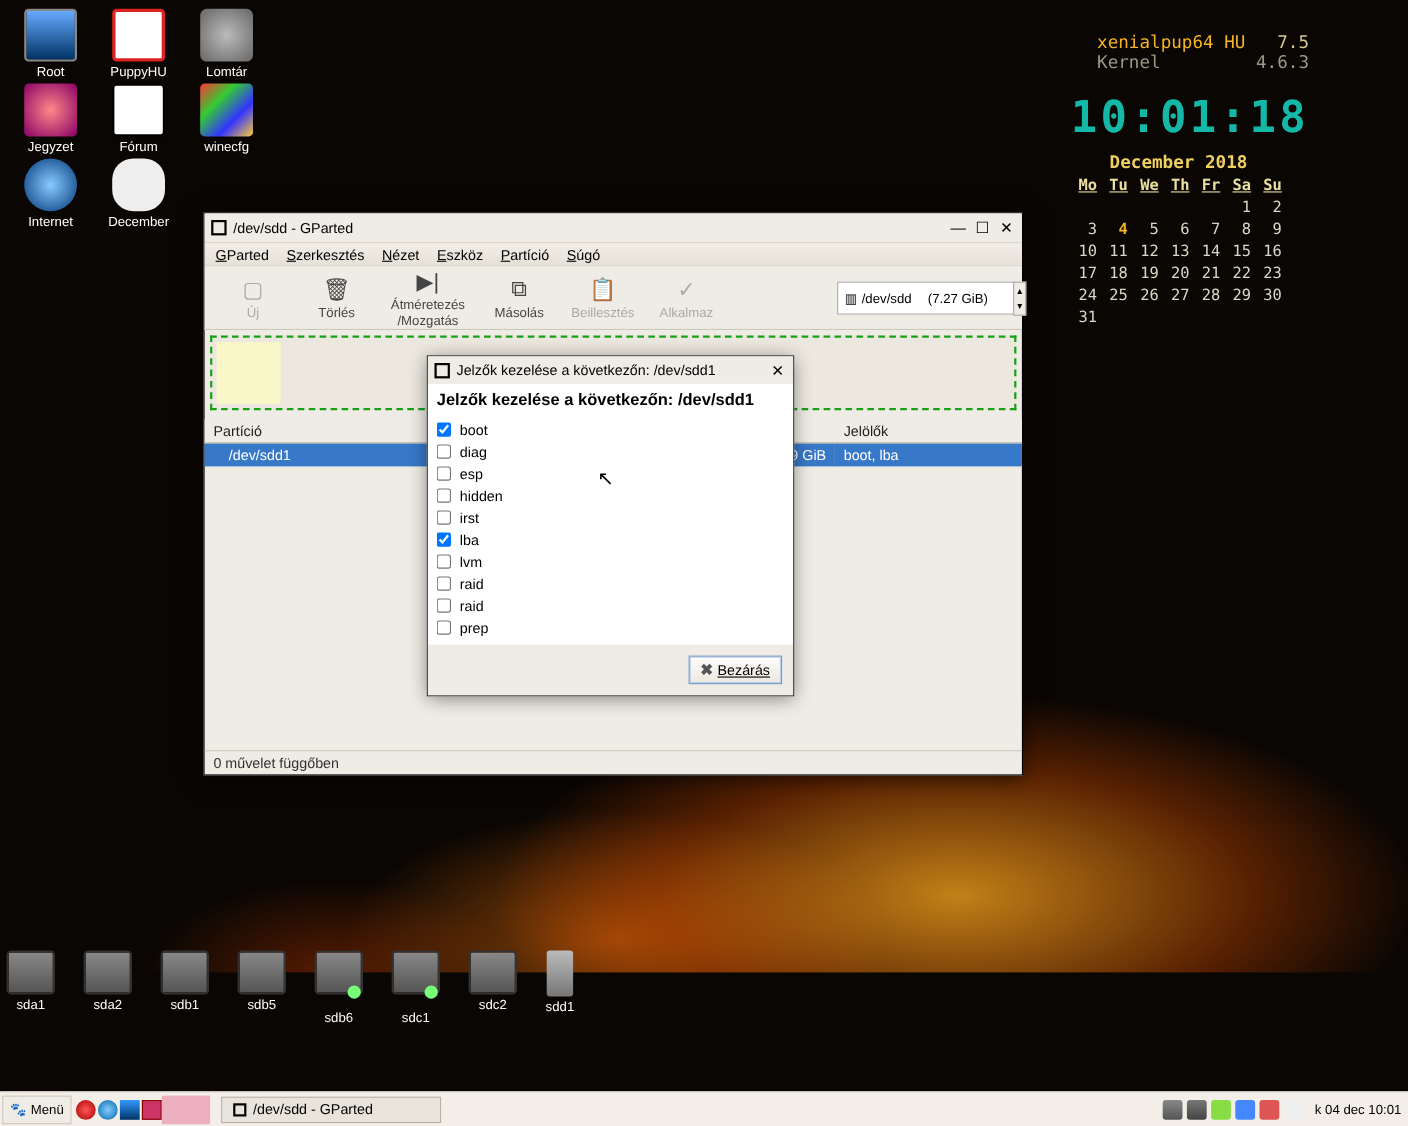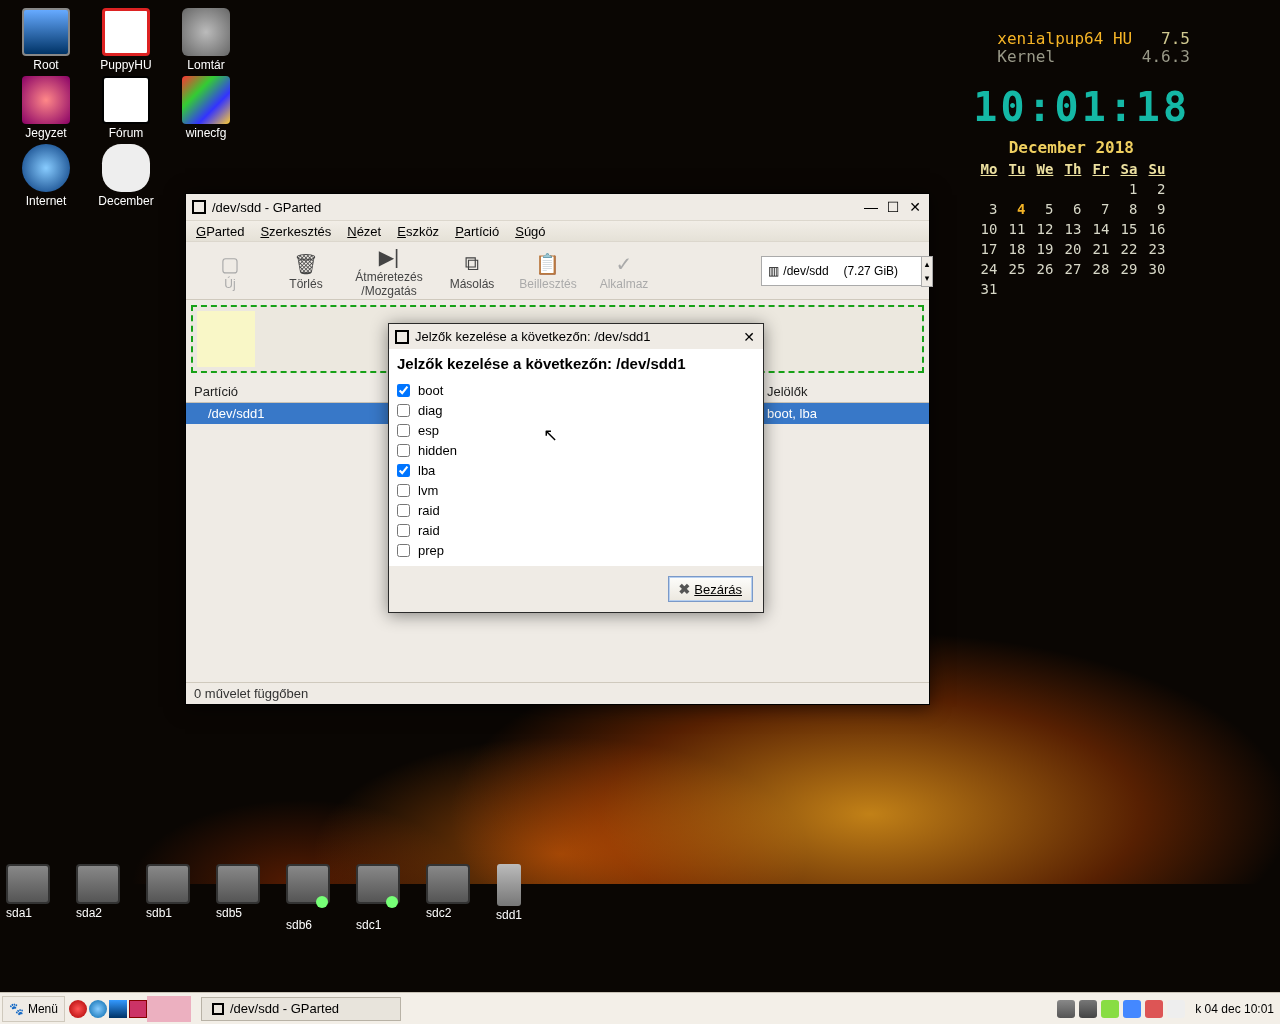--- a/index.html
+++ b/index.html
@@ -90,37 +90,37 @@
   .part-graph .region{position:absolute; top:4px; bottom:4px; left:4px; width:58px; background:#f9f7c7}
   .ptable{width:100%; border-collapse:collapse; font-size:13px;}
   .ptable th{background:#efebe5; text-align:left; padding:3px 8px; border-bottom:1px solid #c8c2b6; font-weight:normal; color:#222}
   .ptable td{padding:3px 8px;}
   .ptable tr.sel td{background:#3878c8;color:#fff}
   .swatch{display:inline-block;width:14px;height:12px;background:#17a117;vertical-align:middle;margin-right:6px}
   .statusbar{margin-top:auto;height:22px;border-top:1px solid #cfc9bd;padding:3px 8px;font-size:13px;color:#333}
 
   
   .dialog {
-    position:absolute; left:388px; top:323px; width:376px;
+    position:absolute; left:388px; top:323px; width:334px;
     background:#fff; border:1px solid #2a2a2a;
     box-shadow:0 2px 16px rgba(0,0,0,.45);
     z-index:10;
     font-size:13px;
   }
   .dialog .titlebar{background:#efebe5;height:25px}
   .dialog .dlg-hdr{padding:6px 8px 6px; font-weight:bold; font-size:15px; background:#fff;}
   .dialog .flags{background:#fff;padding:2px 8px 6px}
   .dialog label{display:flex;align-items:center;gap:8px;height:20px;font-size:13px}
   .dialog .footer{background:#efebe5;padding:10px;display:flex;justify-content:flex-end}
   .dialog .btn{display:flex;align-items:center;gap:4px;padding:4px 10px;border:1px solid #7a99c8;background:linear-gradient(#fdfdfb,#ece8df);box-shadow:0 0 0 1px #b6cff0 inset}
   .dialog .btn .x{font-weight:bold;font-size:14px;color:#555}
 
   
   .drives{position:absolute; left:6px; bottom:92px; display:flex; gap:26px;}
-  .drv{text-align:left;color:#fff;font-size:12px}
+  .drv{text-align:center;color:#fff;font-size:12px}
   .drv .hd{width:44px;height:40px;margin:0 auto 2px;background:linear-gradient(#888,#555);border-radius:4px;border:2px solid #333}
   .drv .usb{width:24px;height:42px;margin:0 auto 2px;background:linear-gradient(#bbb,#777);border-radius:3px}
   .drv .mnt{width:12px;height:12px;border-radius:50%;background:#7f7;position:relative;top:-10px;left:30px}
 
   
   .taskbar{position:absolute;left:0;right:0;bottom:0;height:32px;background:#f3efe8;border-top:1px solid #c8c2b6;display:flex;align-items:center}
   .taskbar .tb-item{display:flex;align-items:center;height:26px;gap:4px;padding:0 6px;font-size:12px}
   .taskbar .menu-btn{background:#efebe5;border:1px solid #cfc9bd;margin-left:2px}
   .taskbar .ql{display:flex;gap:2px;margin-left:4px}
   .taskbar .ql .q{width:18px;height:18px}
@@ -362,20 +362,24 @@
       </label>
       <label>
         <input type="checkbox" style="">
         <span>esp</span>
       </label>
       <label>
         <input type="checkbox" style="">
         <span>hidden</span>
       </label>
       <label>
+        <input type="checkbox" style="">
+        <span>irst</span>
+      </label>
+      <label>
         <input type="checkbox" checked="" style="">
         <span>lba</span>
       </label>
       <label>
         <input type="checkbox" style="">
         <span>lvm</span>
       </label>
       <label>
         <input type="checkbox" style="">
         <span>raid</span>

